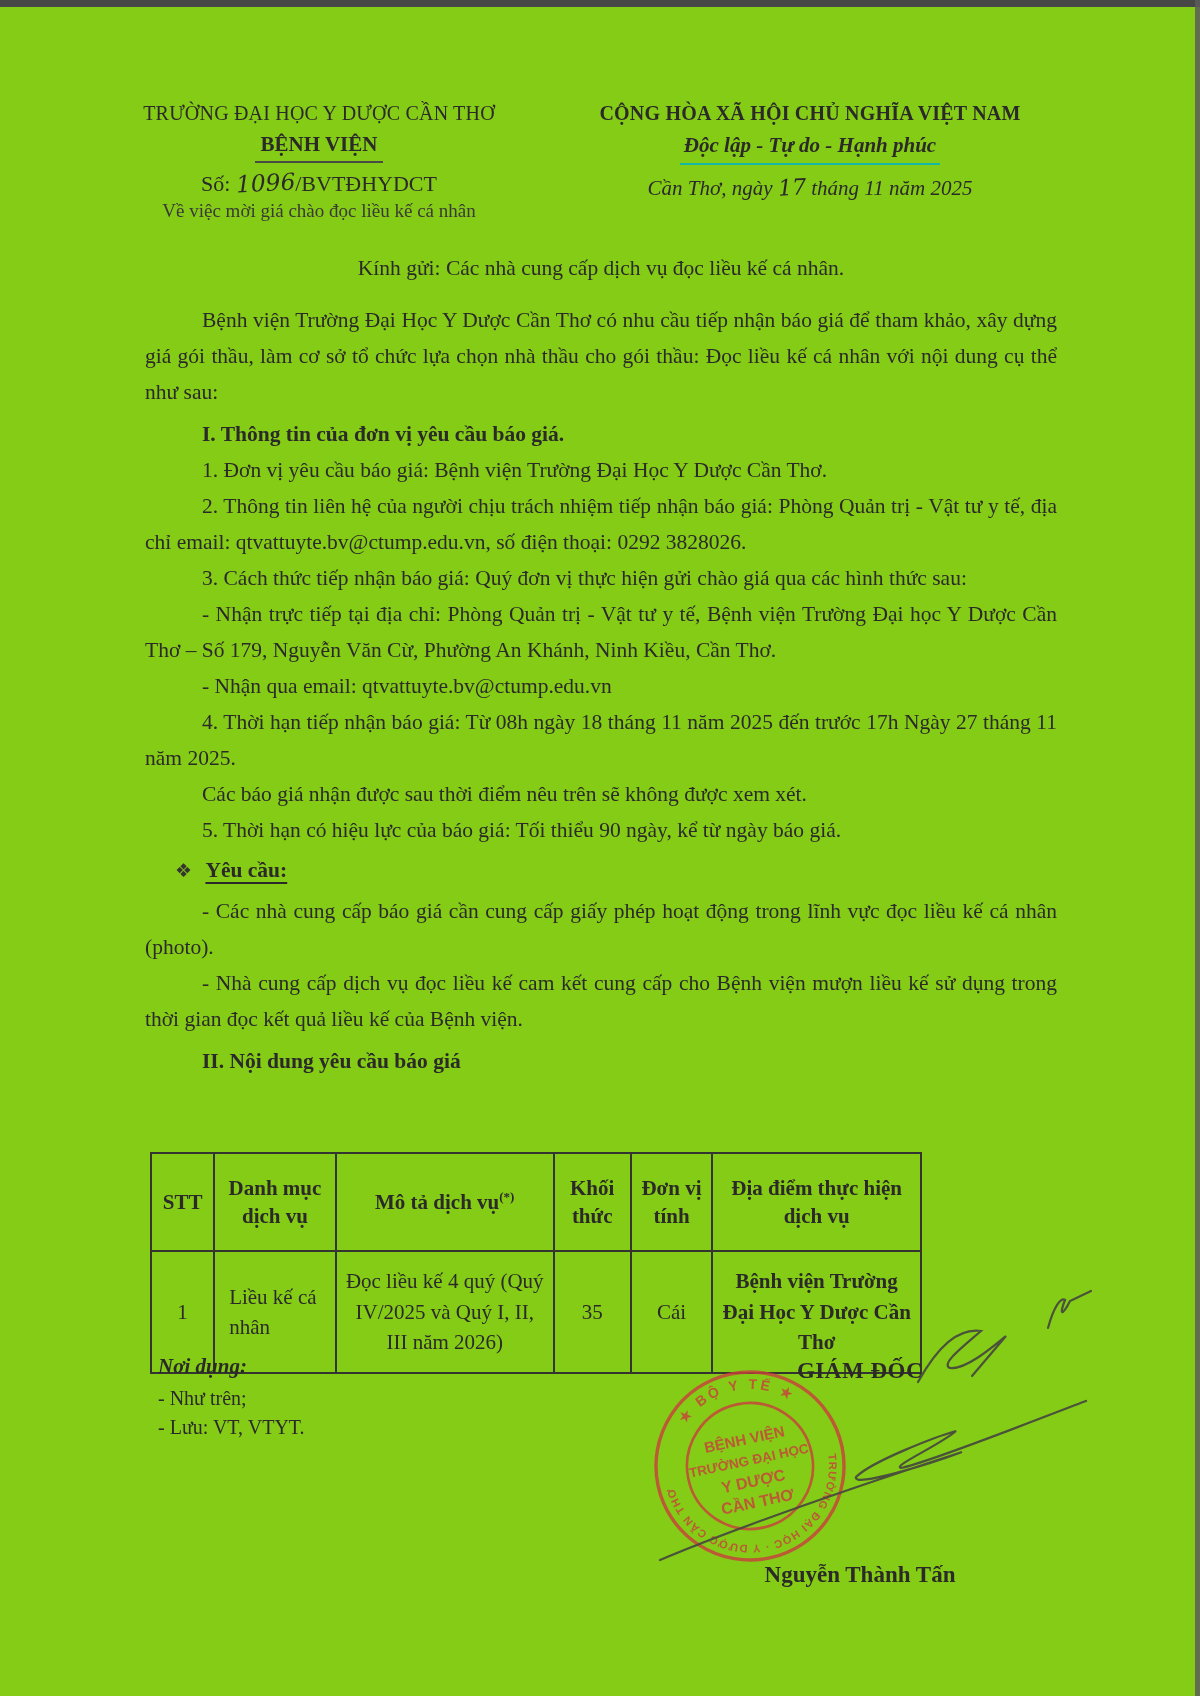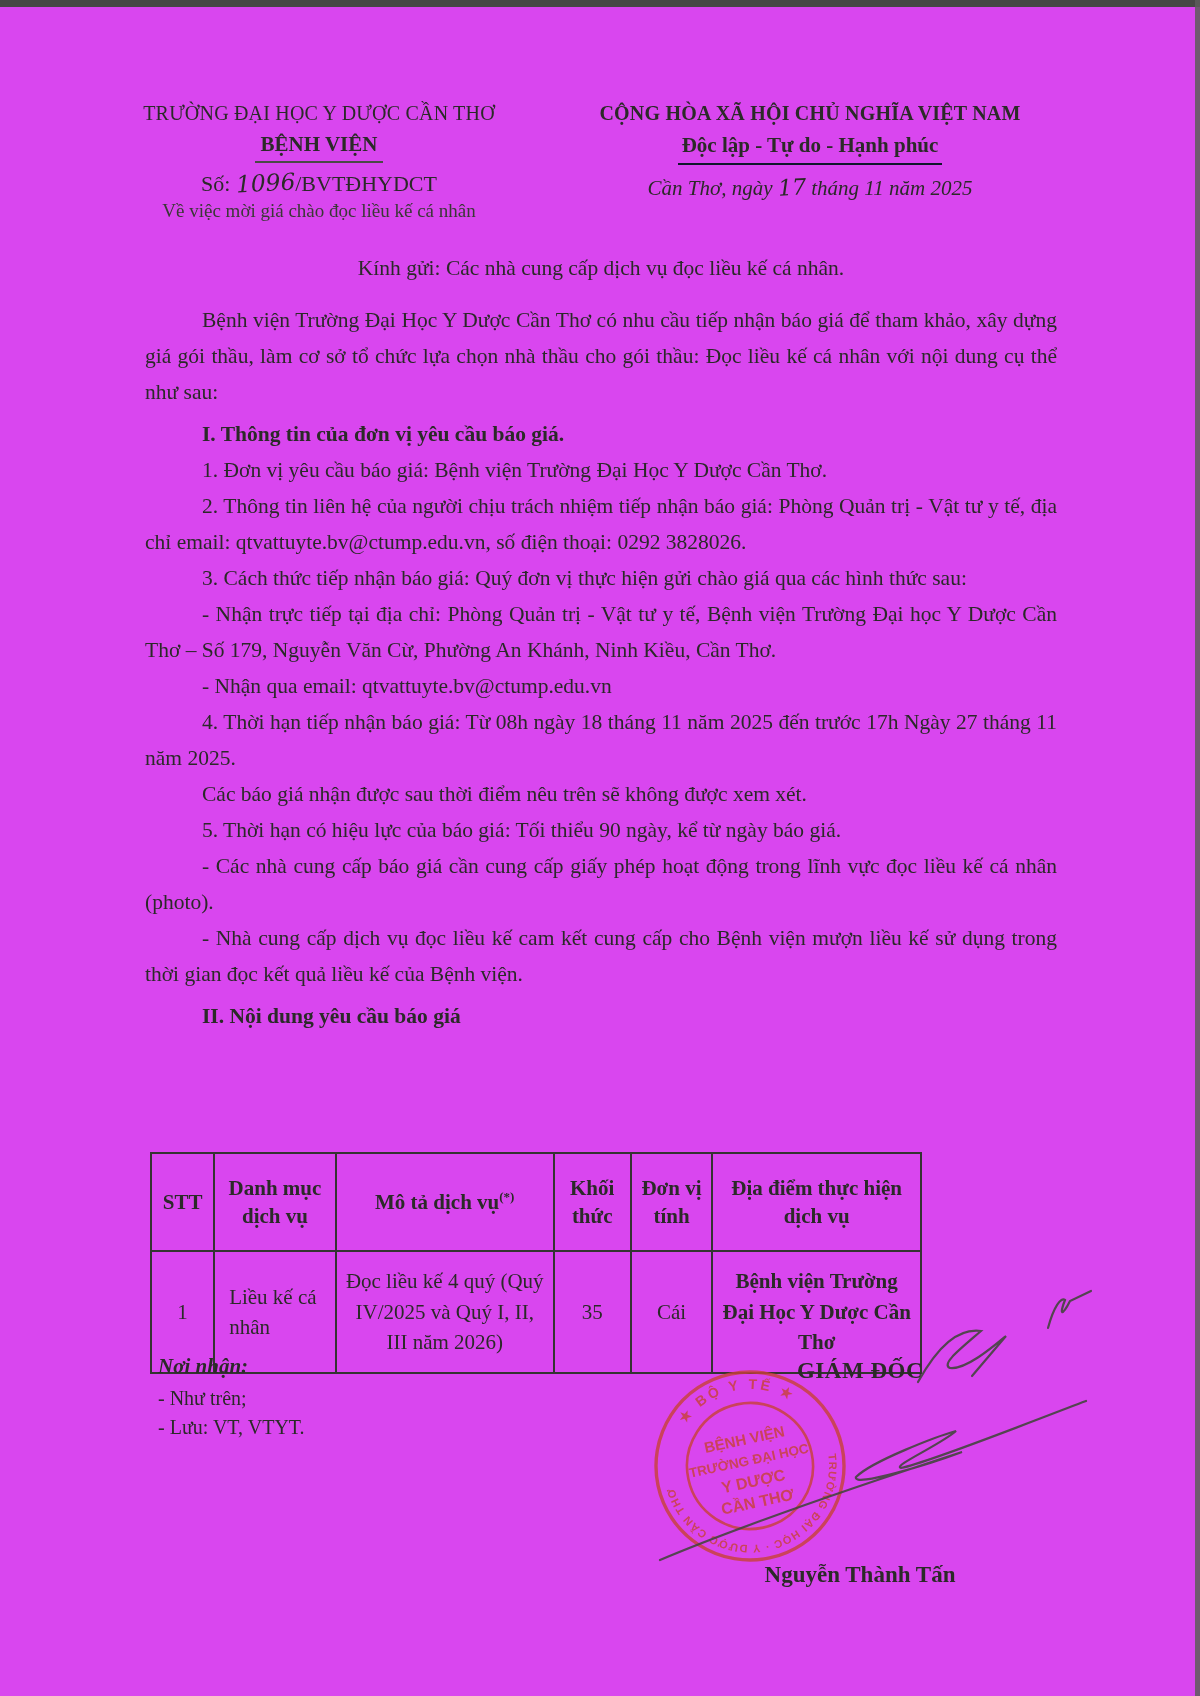--- a/index.html
+++ b/index.html
@@ -1,37 +1,37 @@
 <!DOCTYPE html>
 <html lang="vi"><head>
 <meta charset="utf-8">
 <style>
   html,body{margin:0;padding:0;}
   body{width:1200px;height:1696px;background:#e8e8e6;}
   .page{
     position:relative;width:1200px;height:1696px;overflow:hidden;
-    background:#d946ef;
+    background:#84cc16;
     color:#2b2a28;
     font-family:"Liberation Serif","DejaVu Serif",serif;
   }
   
   .scan-top-edge{position:absolute;left:0;top:0;width:1200px;height:7px;background:#474745;}
   .scan-right-edge{position:absolute;right:0;top:0;width:5px;height:1696px;background:#5d5d5a;opacity:.85;}
 
   
   .hdr-left{position:absolute;left:118px;top:102px;width:402px;text-align:center;}
   .hdr-right{position:absolute;left:552px;top:102px;width:516px;text-align:center;}
   .org-parent{font-size:20px;letter-spacing:.2px;}
   .org-name{font-size:21px;font-weight:bold;margin-top:7px;}
   .org-name .u{display:inline-block;border-bottom:2px solid #4a4a46;padding:0 6px 4px 6px;}
   .doc-number{font-size:22px;margin-top:6px;}
   .subject{font-size:19px;margin-top:3px;color:#3a3936;}
   .motto1{font-size:20px;font-weight:bold;letter-spacing:.2px;}
   .motto2{font-size:21px;font-weight:bold;margin-top:8px;}
-  .motto2 .u{display:inline-block;border-bottom:2px solid #0f172a;padding:0 4px 5px 4px;}
+  .motto2 .u{display:inline-block;border-bottom:2px solid #14b8a6;padding:0 4px 5px 4px;font-style:italic;}
   .place-date{font-size:21px;font-style:italic;margin-top:9px;}
   .hand{font-family:"DejaVu Serif",serif;font-style:italic;font-size:1.06em;display:inline-block;transform:rotate(-3deg);}
 
   
   .content{position:absolute;left:145px;top:250px;width:912px;font-size:21.5px;line-height:36px;text-align:justify;}
   .content p{margin:0;text-indent:57px;}
   .salutation{text-align:center;text-indent:0 !important;margin-bottom:16px !important;}
   .p-bold{font-weight:bold;}
   .mt{margin-top:6px !important;}
   .req{margin:4px 0 !important;text-indent:30px !important;text-align:left;}
@@ -87,20 +87,24 @@
     <p>Bệnh viện Trường Đại Học Y Dược Cần Thơ có nhu cầu tiếp nhận báo giá để tham khảo, xây dựng giá gói thầu, làm cơ sở tổ chức lựa chọn nhà thầu cho gói thầu: Đọc liều kế cá nhân với nội dung cụ thể như sau:</p>
     <p class="p-bold mt">I. Thông tin của đơn vị yêu cầu báo giá.</p>
     <p>1. Đơn vị yêu cầu báo giá: Bệnh viện Trường Đại Học Y Dược Cần Thơ.</p>
     <p>2. Thông tin liên hệ của người chịu trách nhiệm tiếp nhận báo giá: Phòng Quản trị - Vật tư y tế, địa chỉ email: qtvattuyte.bv@ctump.edu.vn, số điện thoại: 0292 3828026.</p>
     <p>3. Cách thức tiếp nhận báo giá: Quý đơn vị thực hiện gửi chào giá qua các hình thức sau:</p>
     <p>- Nhận trực tiếp tại địa chỉ: Phòng Quản trị - Vật tư y tế, Bệnh viện Trường Đại học Y Dược Cần Thơ – Số 179, Nguyễn Văn Cừ, Phường An Khánh, Ninh Kiều, Cần Thơ.</p>
     <p>- Nhận qua email: qtvattuyte.bv@ctump.edu.vn</p>
     <p>4. Thời hạn tiếp nhận báo giá: Từ 08h ngày 18 tháng 11 năm 2025 đến trước 17h Ngày 27 tháng 11 năm 2025.</p>
     <p>Các báo giá nhận được sau thời điểm nêu trên sẽ không được xem xét.</p>
     <p>5. Thời hạn có hiệu lực của báo giá: Tối thiểu 90 ngày, kể từ ngày báo giá.</p>
+    <p class="req">
+      <span class="diamond">❖</span>
+      <span class="req-label">Yêu cầu:</span>
+    </p>
     <p>- Các nhà cung cấp báo giá cần cung cấp giấy phép hoạt động trong lĩnh vực đọc liều kế cá nhân (photo).</p>
     <p>- Nhà cung cấp dịch vụ đọc liều kế cam kết cung cấp cho Bệnh viện mượn liều kế sử dụng trong thời gian đọc kết quả liều kế của Bệnh viện.</p>
     <p class="p-bold mt">II. Nội dung yêu cầu báo giá</p>
   </div>
 
   <table class="doc-table">
     <colgroup>
       <col style="width:8.2%">
         <col style="width:15.8%">
         <col style="width:28.3%">
@@ -124,21 +128,21 @@
         <td class="cat">Liều kế cá nhân</td>
         <td>Đọc liều kế 4 quý (Quý IV/2025 và Quý I, II, III năm 2026)</td>
         <td>35</td>
         <td>Cái</td>
         <td class="loc">Bệnh viện Trường Đại Học Y Dược Cần Thơ</td>
       </tr>
     </tbody>
   </table>
 
   <div class="recipients">
-    <div class="label">Nơi nhận:</div>
+    <div class="label">Nơi dụng:</div>
     <div>- Như trên;</div>
     <div>- Lưu: VT, VTYT.</div>
   </div>
 
   <div class="signer-title">GIÁM ĐỐC</div>
 
   <svg class="stamp" viewBox="0 0 200 200">
     <g transform="rotate(-12 100 100)" fill="none" stroke="#c8423b">
       <circle cx="100" cy="100" r="94" stroke-width="3.4"></circle>
       <circle cx="100" cy="100" r="63" stroke-width="2.6"></circle>

